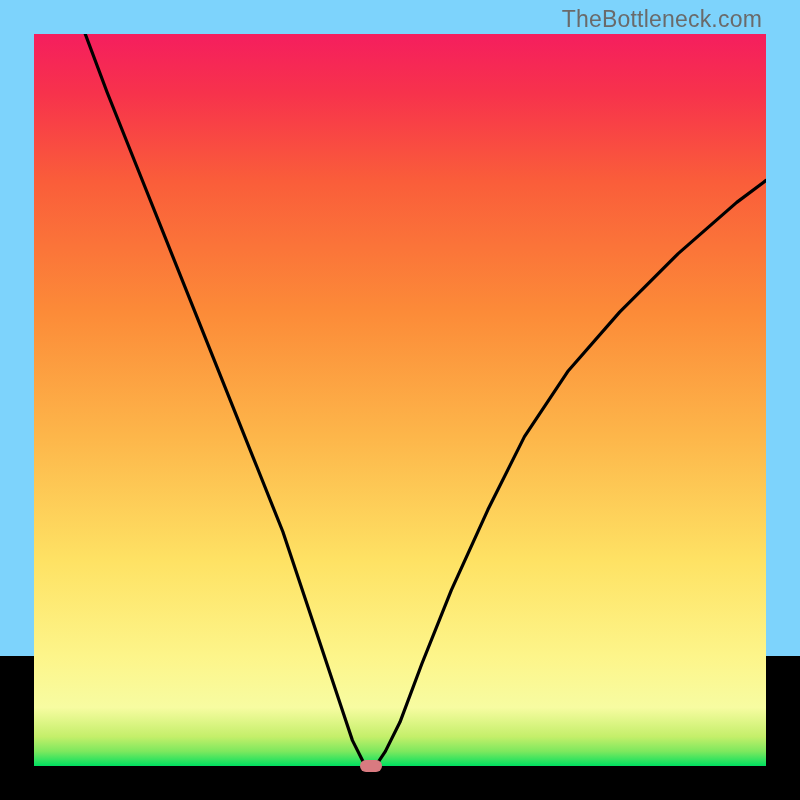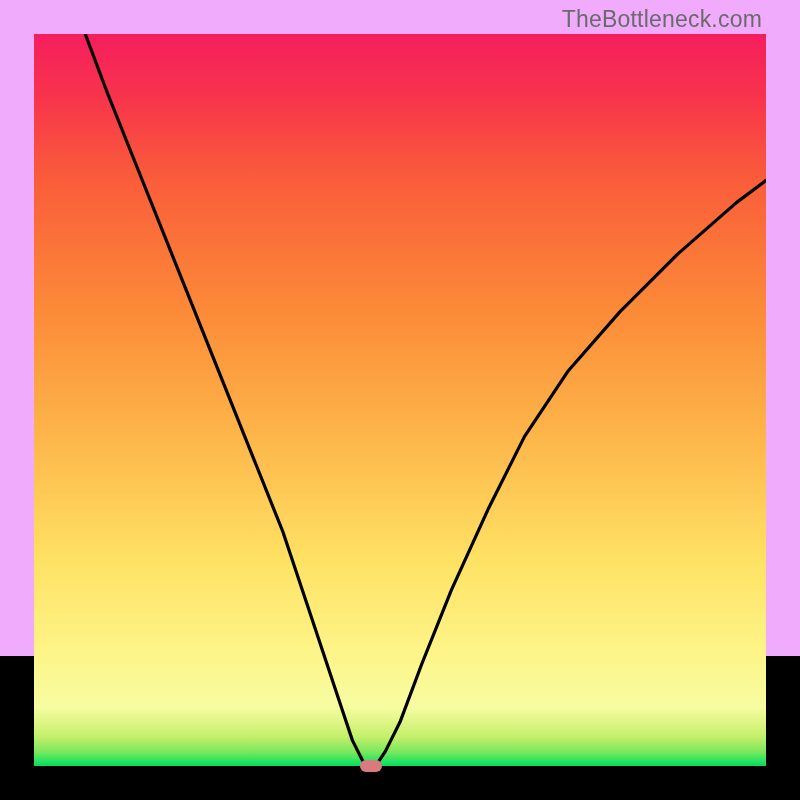--- a/index.html
+++ b/index.html
@@ -10,21 +10,21 @@
     background: #000;
     font-family: Arial, Helvetica, sans-serif;
     overflow: hidden;
   }
   .frame {
     position: absolute;
     top: 0;
     left: 0;
     width: 800px;
     height: 656px;
-    background: #f0abfc;
+    background: #7dd3fc;
   }
   .plot-area {
     position: absolute;
     top: 34px;
     left: 34px;
     width: 732px;
     height: 732px;
     
     background: linear-gradient(to top,
       #00e060 0%,

